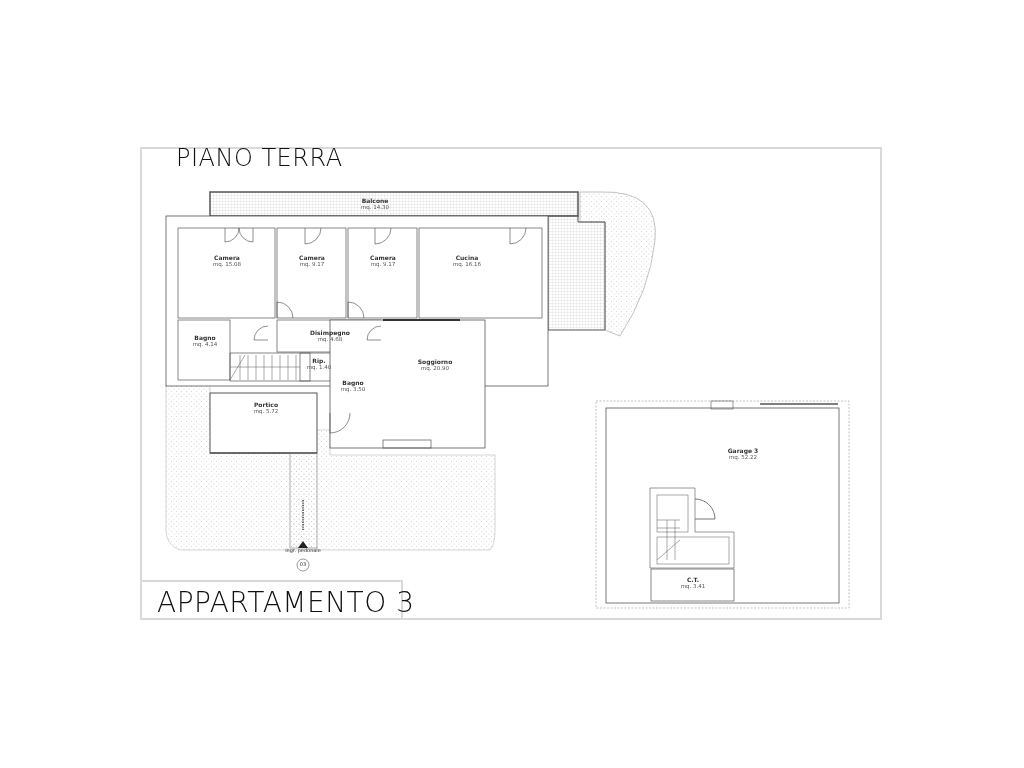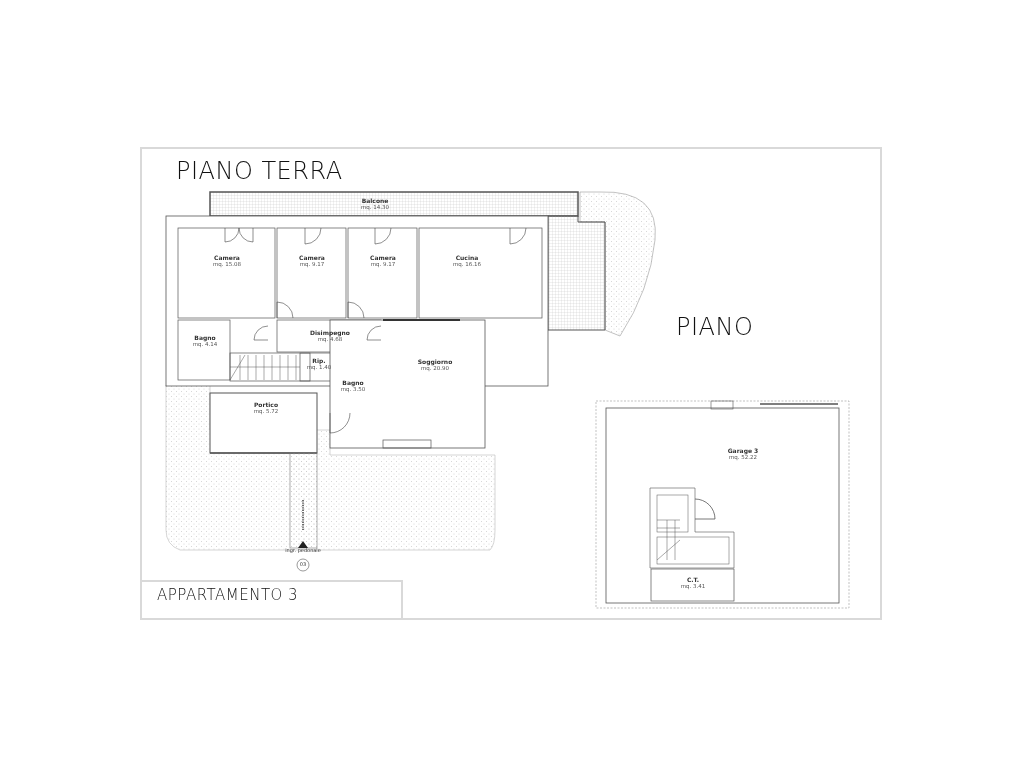--- a/index.html
+++ b/index.html
@@ -1,34 +1,33 @@
 <!DOCTYPE html>
 <html><head>
 <meta charset="utf-8">
 <style>
   html, body { margin:0; padding:0; background:#ffffff; }
   body { width:1024px; height:768px; position:relative; overflow:hidden; font-family:"DejaVu Sans", sans-serif; color:#111; }
   .frame { position:absolute; left:140px; top:147px; width:742px; height:473px; border:2px solid #d9d9d9; box-sizing:border-box; }
   .title { position:absolute; font-family:"DejaVu Sans", sans-serif; font-weight:300; color:#111; letter-spacing:0.5px; }
-  .t-terra { left:176px; top:157px; font-size:24px; }
+  .t-terra { left:176px; top:144px; font-size:24px; }
   .t-interrato { left:676px; top:312px; font-size:24px; line-height:30px; }
   .apt-box { position:absolute; left:140px; top:580px; width:263px; height:40px; border:2px solid #d9d9d9; box-sizing:border-box; }
-  .t-apt { left:157px; top:586px; font-size:15px; }
+  .t-apt { left:157px; top:586px; font-size:28px; }
   .lbl { position:absolute; font-size:6px; color:#333; text-align:center; white-space:nowrap; }
   .lbl b { display:block; font-weight:bold; font-size:6px; }
   .lbl span { display:block; font-size:5.5px; color:#555; }
 </style>
 </head>
 <body>
 
 <div class="frame"></div>
 
 <div class="title t-terra">PIANO TERRA</div>
 <div class="title t-interrato">
-  <div>PIANO</div>
 </div>
 <div class="apt-box"></div>
 <div class="title t-apt">APPARTAMENTO 3</div>
 
 <svg width="1024" height="768" style="position:absolute;left:0;top:0;">
   <defs>
     <pattern id="grid" width="3" height="3" patternUnits="userSpaceOnUse">
       <path d="M3 0 L0 0 0 3" fill="none" stroke="#c8c8c8" stroke-width="0.5"></path>
     </pattern>
     <pattern id="dots" width="5" height="5" patternUnits="userSpaceOnUse">

